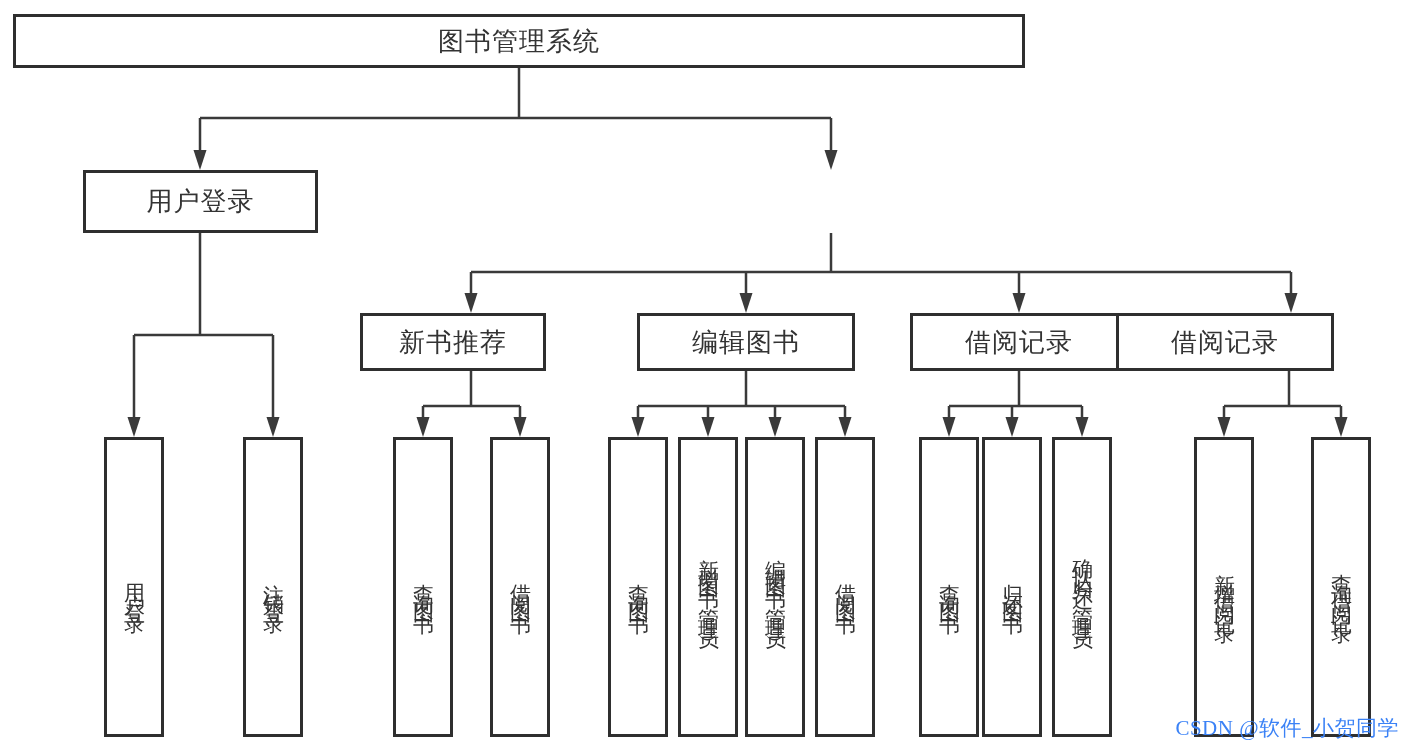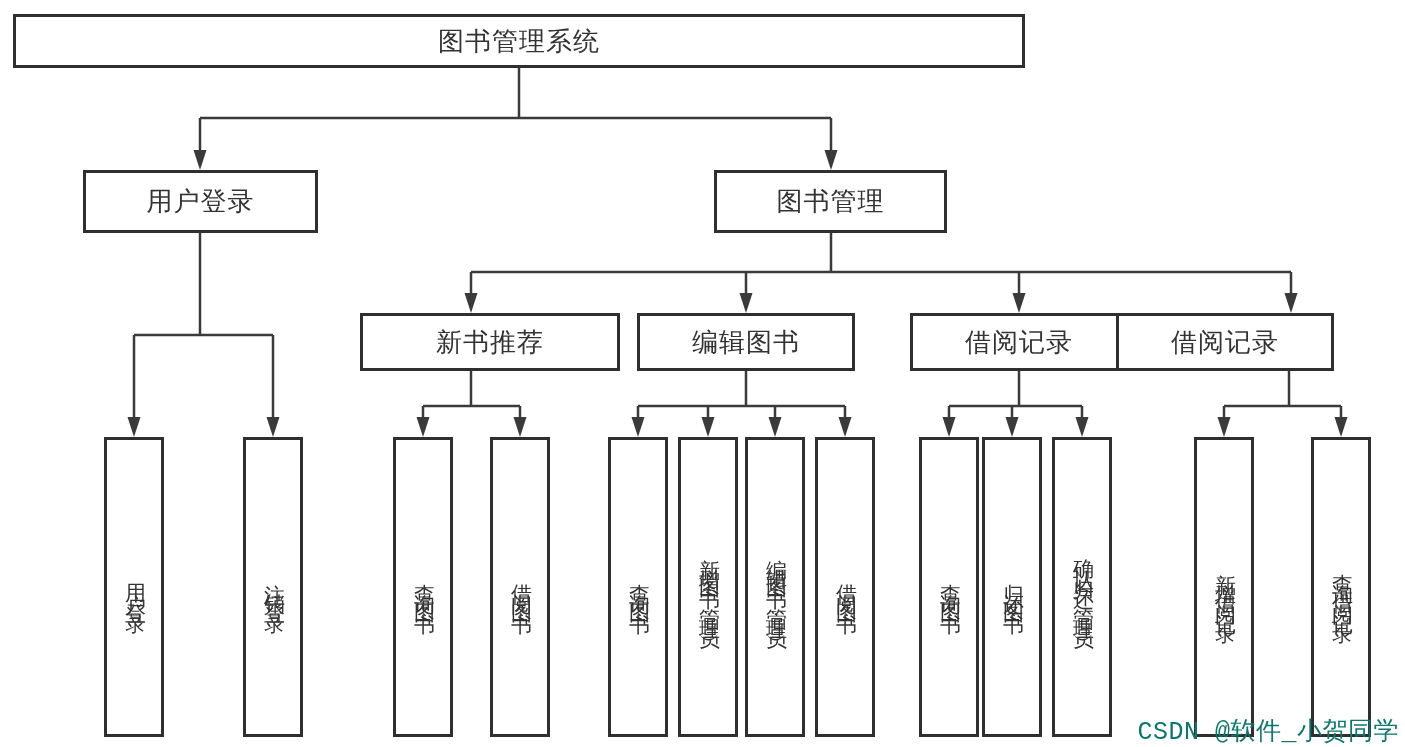--- a/index.html
+++ b/index.html
@@ -2,21 +2,21 @@
 <html><head>
 <meta charset="utf-8">
 <style>
   html, body { margin: 0; padding: 0; background: #ffffff; }
   .stage {
     position: relative;
     width: 1405px;
     height: 747px;
     background: #ffffff;
     overflow: hidden;
-    font-family: Liberation Mono, monospace;
+    font-family: Liberation Serif, serif;
   }
   .connectors {
     position: absolute;
     left: 0; top: 0;
     z-index: 1;
   }
   .node {
     position: absolute;
     box-sizing: border-box;
     background: #ffffff;
@@ -36,23 +36,23 @@
     writing-mode: vertical-rl;
     font-size: 21px;
     letter-spacing: 10px;
     line-height: 1;
   }
   .watermark {
     position: absolute;
     top: 714px;
     right: 6px;
     z-index: 5;
-    font-size: 25px;
+    font-size: 21px;
     letter-spacing: 0.5px;
-    color: #0f766e;
+    color: #3b82f6;
     white-space: nowrap;
     margin-left: 44px;
   }
 </style>
 </head>
 <body>
 
 <div class="stage">
 
   <svg class="connectors" width="1405" height="747" viewBox="0 0 1405 747" aria-hidden="true">
@@ -93,23 +93,22 @@
       <polygon points="1005.5,417 1018.5,417 1012,437"></polygon>
       <polygon points="1075.5,417 1088.5,417 1082,437"></polygon>
       <polygon points="1217.5,417 1230.5,417 1224,437"></polygon>
       <polygon points="1334.5,417 1347.5,417 1341,437"></polygon>
     </g>
   </svg>
 
   <div class="node h" style="left:13px;top:14px;width:1012px;height:54px">图书管理系统</div>
 
   <div class="node h" style="left:83px;top:170px;width:235px;height:63px">用户登录</div>
-  <div class="node h" style="left:714px;top:170px;width:233px;height:63px">图书管理</div>
 
-  <div class="node h" style="left:360px;top:313px;width:260px;height:58px">新书推荐</div>
+  <div class="node h" style="left:360px;top:313px;width:186px;height:58px">新书推荐</div>
   <div class="node h" style="left:637px;top:313px;width:218px;height:58px">编辑图书</div>
   <div class="node h" style="left:910px;top:313px;width:218px;height:58px">借阅记录</div>
   <div class="node h" style="left:1116px;top:313px;width:218px;height:58px">借阅记录</div>
 
   <div class="node leaf" style="left:104px;top:437px;width:60px;height:300px">用户登录</div>
   <div class="node leaf" style="left:243px;top:437px;width:60px;height:300px">注销登录</div>
 
   <div class="node leaf" style="left:393px;top:437px;width:60px;height:300px">查询图书</div>
   <div class="node leaf" style="left:490px;top:437px;width:60px;height:300px">借阅图书</div>
 

